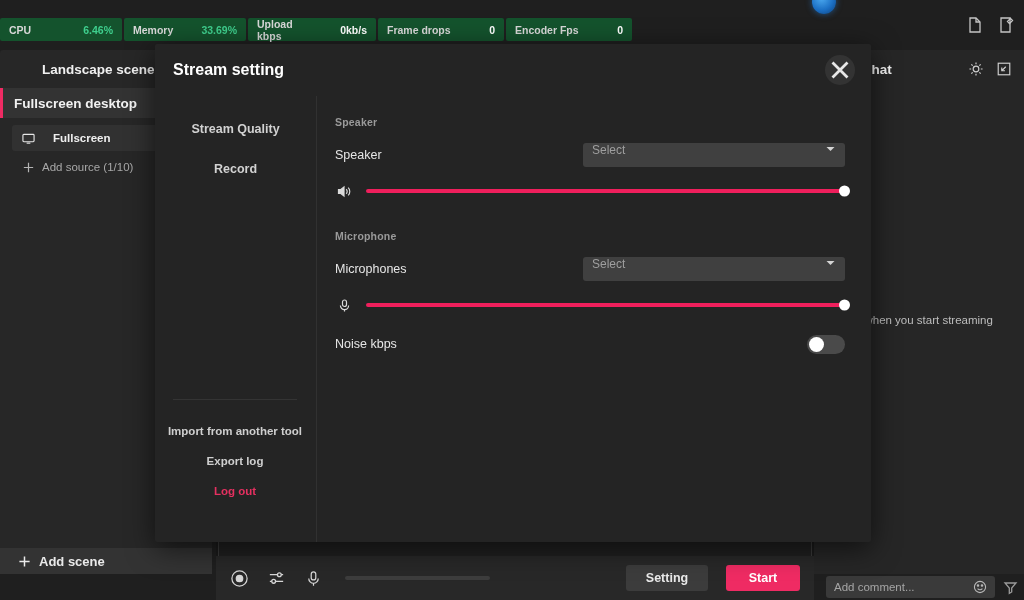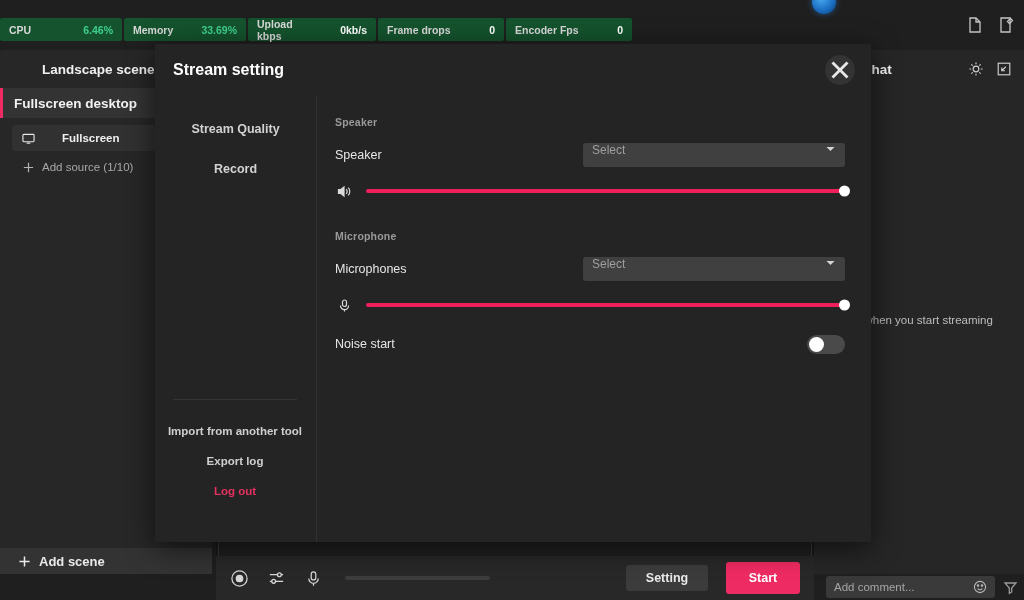--- a/index.html
+++ b/index.html
@@ -68,21 +68,21 @@
     padding-left: 14px;
     background: #333333;
     font-size: 13.5px; font-weight: 700; color: #f2f2f2;
   }
   .scene-item::before {
     content: ""; position: absolute; left: 0; top: 0; bottom: 0;
     width: 3px; background: #ef2b63;
   }
   .source-list { padding: 7px 10px 0 12px; }
   .source-item {
-    height: 26px; display: flex; align-items: center; gap: 27px;
+    height: 26px; display: flex; align-items: center; gap: 18px;
     background: #313131; border-radius: 3px;
     padding: 0 10px; font-size: 11.5px; font-weight: 700; color: #efefef;
   }
   .add-source {
     height: 26px; display: flex; align-items: center; gap: 7px;
     padding: 0 10px; margin-top: 3px;
     font-size: 11.5px; color: #a8a8a8;
   }
   .plus-ic { width: 13px; height: 13px; }
 
@@ -117,21 +117,21 @@
   }
   .btn-setting {
     margin-left: auto;
     width: 82px; height: 26px; border-radius: 3px;
     background: #3c3c3c; color: #eaeaea;
     font-size: 12.5px; font-weight: 700;
     display: flex; align-items: center; justify-content: center;
     border: none; cursor: pointer; font-family: inherit;
   }
   .btn-start {
-    width: 74px; height: 32px; border-radius: 3px;
+    width: 74px; height: 26px; border-radius: 3px;
     background: #ef2b63; color: #ffffff;
     font-size: 12.5px; font-weight: 700;
     display: flex; align-items: center; justify-content: center;
     border: none; cursor: pointer; font-family: inherit;
   }
 
   
   .chat-panel {
     position: absolute; right: 0; top: 50px; width: 210px; bottom: 26px;
     background: #262626;
@@ -480,21 +480,21 @@
               <rect x="5.5" y="2" width="4" height="6.5" rx="2"></rect>
               <path d="M3.4 7.6a4.1 4.1 0 0 0 8.2 0M7.5 11.7V13.4"></path>
             </svg>
           </span>
           <div class="slider">
             <div class="thumb"></div>
           </div>
         </div>
 
         <div class="toggle-row">
-          <span class="row-label">Noise start</span>
+          <span class="row-label">Noise kbps</span>
           <div class="toggle">
             <div class="knob"></div>
           </div>
         </div>
 
       </div>
     </div>
   </div>
 
 </div>

